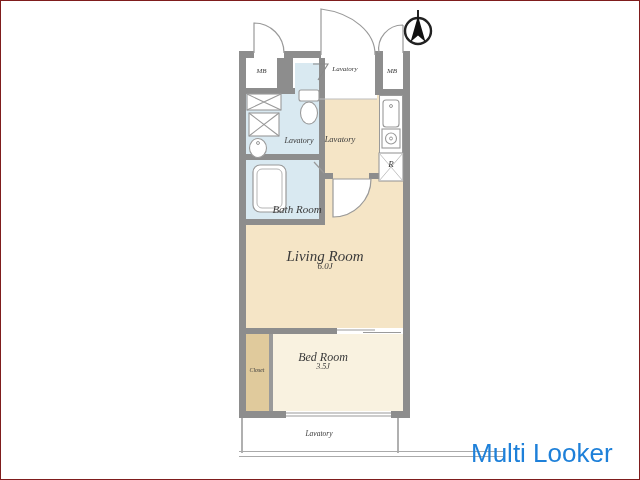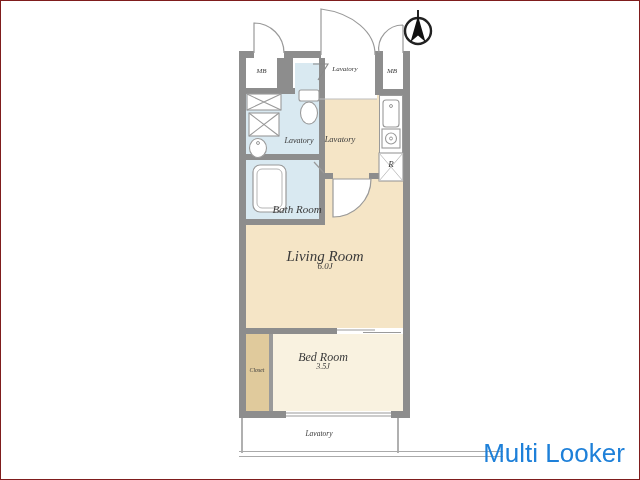--- a/index.html
+++ b/index.html
@@ -15,21 +15,21 @@
   .blue{background:#d9e9f1;}
   .cream{background:#f5e5c6;}
   .bedcream{background:#f9f2e0;}
   .tan{background:#e0ca9c;}
   .white{background:#ffffff;}
   .counter{border:1px solid #9a9a9a;box-sizing:border-box;}
   .balcony{border-left:2px solid #b0b0b0;border-right:2px solid #b0b0b0;box-sizing:border-box;}
   .balc-line{position:absolute;background:#aaaaaa;}
   .watermark{position:absolute;left:470px;top:437px;width:166px;height:32px;
              font-family:"Liberation Sans", sans-serif;font-size:26px;
-             font-weight:400;color:#1e80d9;z-index:7;text-align:center;}
+             font-weight:400;color:#1e80d9;z-index:7;}
 </style>
 </head>
 <body>
 
 <div class="canvas">
 
   <div class="fill cream" style="left:245px;top:92px;width:157px;height:235px;"></div>
   <div class="fill blue" style="left:245px;top:92px;width:73px;height:61px;"></div>
   <div class="fill blue" style="left:245px;top:159px;width:73px;height:59px;"></div>
   <div class="fill blue" style="left:294px;top:62px;width:24px;height:62px;"></div>

